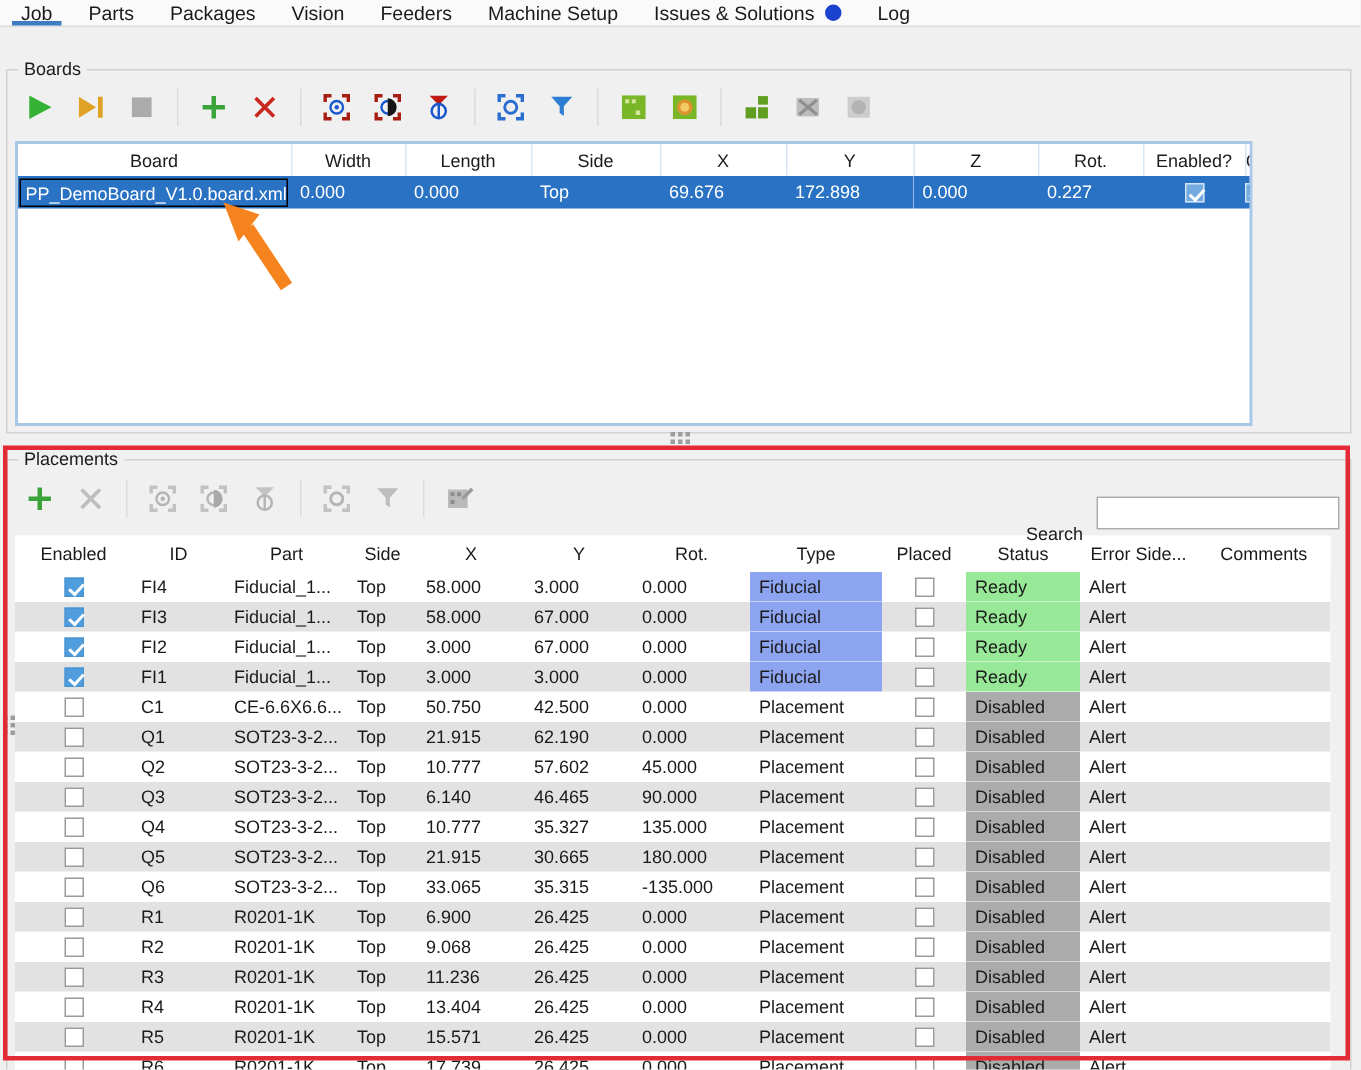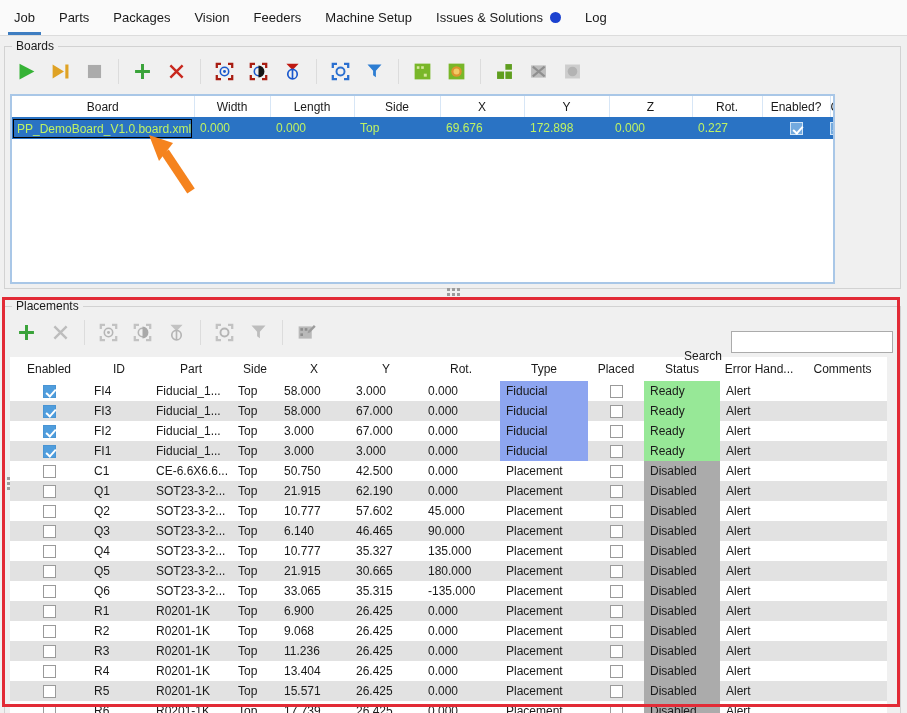--- a/index.html
+++ b/index.html
@@ -6,21 +6,21 @@
   html,body { width:907px; height:713px; overflow:hidden; }
   body {
     position:relative;
     font-family:"Liberation Sans", sans-serif;
     font-size:12px;
     background:#f0f0f0;
     color:#1a1a1a;
   }
   
   .tabbar {
-    position:absolute; top:0; left:0; right:0; height:36px;
+    position:absolute; top:0; left:0; right:0; height:18px;
     background:#fafafa; border-bottom:1px solid #dcdcdc;
     display:flex; align-items:stretch; gap:24px; padding-left:14px;
   }
   .tab { display:flex; align-items:center; gap:7px; font-size:13px; position:relative; }
   .tab.selected::after {
     content:""; position:absolute; left:-6px; right:-6px; bottom:0; height:3px;
     background:var(--tab-underline,#3e7dc1);
   }
   .tab .dot { width:11px; height:11px; border-radius:50%; background:var(--issues-dot,#1b41cf); }
   
@@ -53,21 +53,21 @@
     position:absolute; left:10px; top:94px; width:825px; height:190px;
     background:#fff; border:2px solid #a9c7e7; z-index:2;
   }
   table { width:100%; border-collapse:collapse; table-layout:fixed; font-size:12px; }
   #boards-table th {
     height:21px; font-weight:normal; text-align:center; background:#fff;
     border-right:1px solid #d7e6f6; overflow:hidden; white-space:nowrap;
   }
   #boards-table th:last-child { border-right:none; }
   #boards-table td { height:22px; padding:0 0 0 6px; white-space:nowrap; overflow:hidden; }
-  #boards-table tr.selected td { background:var(--selection-blue,#2a73c4); color:#bef264; }
+  #boards-table tr.selected td { background:var(--selection-blue,#2a73c4); color:#ffffff; }
   #boards-table td.center, #placements-table td.center { text-align:center; padding:0; }
   .board-focus {
     border:1px solid #000; margin:1px 2px 1px 1px; padding:1px 3px;
     height:19px; line-height:16px; overflow:hidden; white-space:nowrap;
   }
   
   #placements-table-wrap {
     position:absolute; left:10px; top:357px; width:877px; height:364px;
     background:#fff; z-index:2; overflow:hidden;
   }
@@ -439,21 +439,21 @@
           <th>Enabled</th>
           <th>ID</th>
           <th>Part</th>
           <th>Side</th>
           <th>X</th>
           <th>Y</th>
           <th>Rot.</th>
           <th>Type</th>
           <th>Placed</th>
           <th>Status</th>
-          <th>Error Hand...</th>
+          <th>Error Side...</th>
           <th>Comments</th>
         </tr>
       </thead>
     <tbody id="placements-tbody">
         <tr>
           <td class="center"><span class="cb checked"></span></td>
           <td>FI4</td>
           <td>Fiducial_1...</td>
           <td>Top</td>
           <td>58.000</td>

